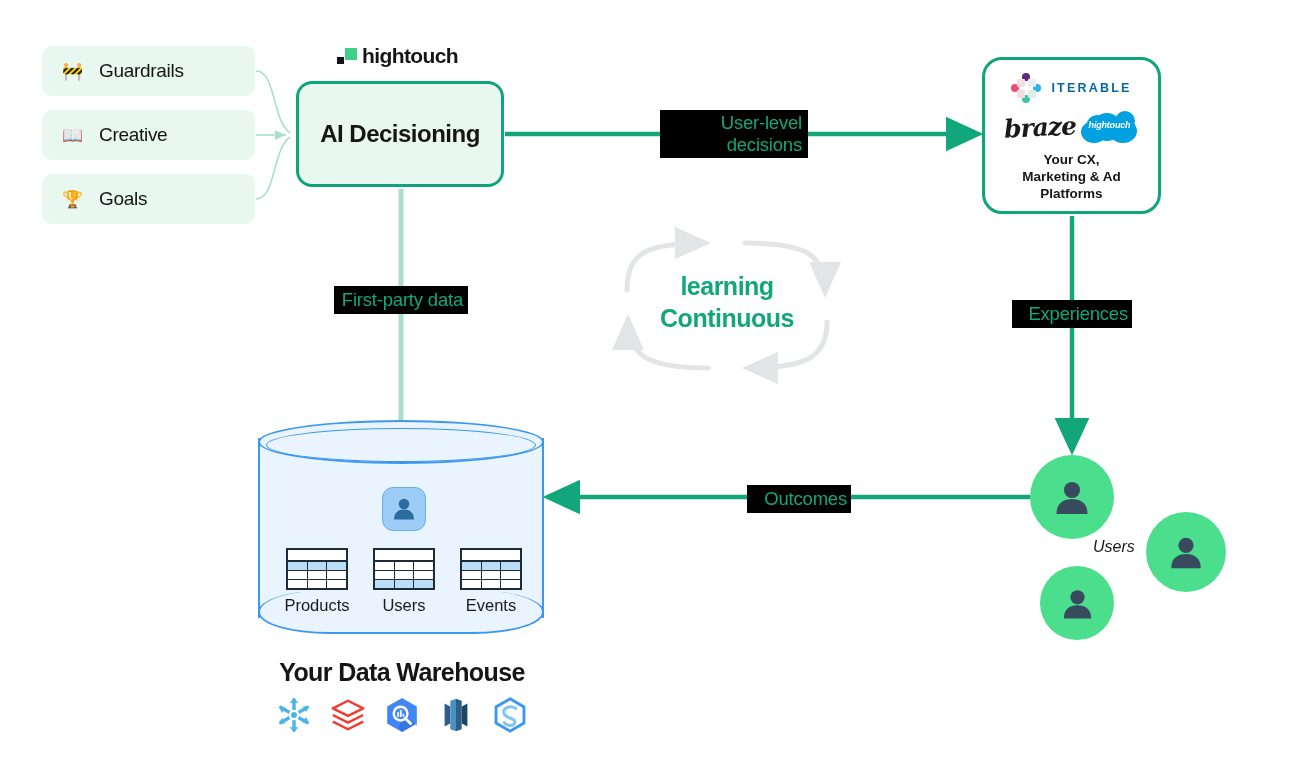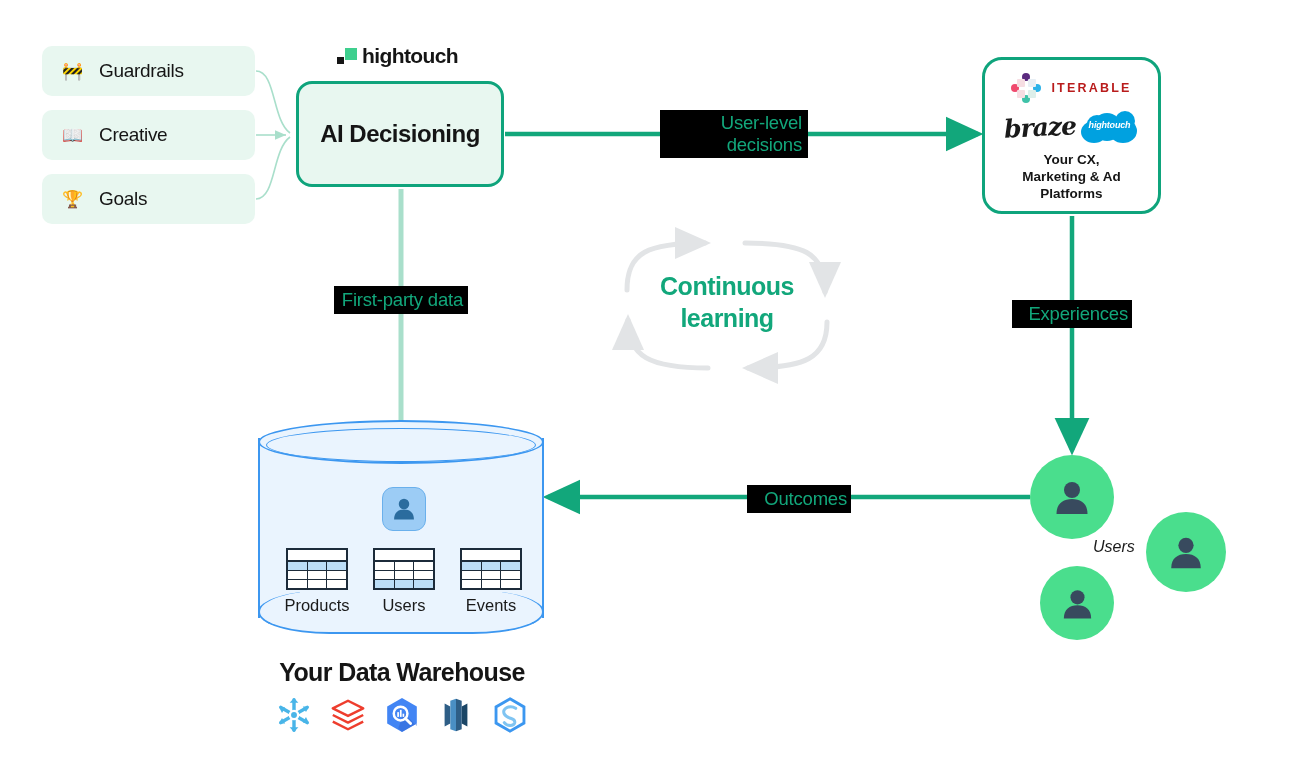--- a/index.html
+++ b/index.html
@@ -86,21 +86,21 @@
     border-radius: 20px;
     display: flex; flex-direction: column; align-items: center;
     padding-top: 13px;
   }
   #iterable-row { display: flex; align-items: center; gap: 10px; }
   #iterable-mark { position: relative; width: 30px; height: 30px; }
   #iterable-mark i {
     position: absolute; display: block; border-radius: 50%;
   }
   #iterable-word {
-    font-size: 12.5px; font-weight: 700; color: #b91c1c; letter-spacing: 2.2px;
+    font-size: 12.5px; font-weight: 700; color: #0369a1; letter-spacing: 2.2px;
   }
   #brands-row {
     display: flex; align-items: center; gap: 4px; margin-top: 4px;
   }
   #braze-word {
     font-family: "DejaVu Serif", serif;
     font-style: italic; font-weight: 700;
     font-size: 25px; color: #1A1A1A;
     letter-spacing: -1px;
     transform: rotate(-3deg);
@@ -343,22 +343,22 @@
 
     <div id="platforms-caption">
       <div>Your CX,</div>
       <div>Marketing &amp; Ad</div>
       <div>Platforms</div>
     </div>
   </div>
 
   <div id="cont-learn">
     <div class="txt">
+      <div>learning</div>
       <div>Continuous</div>
-      <div>learning</div>
     </div>
   </div>
 
   <div class="edge-label" id="lbl-userlevel">
     <div>User-level</div>
     <div>decisions</div>
   </div>
   <div class="edge-label" id="lbl-firstparty">First-party data</div>
   <div class="edge-label" id="lbl-experiences">Experiences</div>
   <div class="edge-label" id="lbl-outcomes">Outcomes</div>

